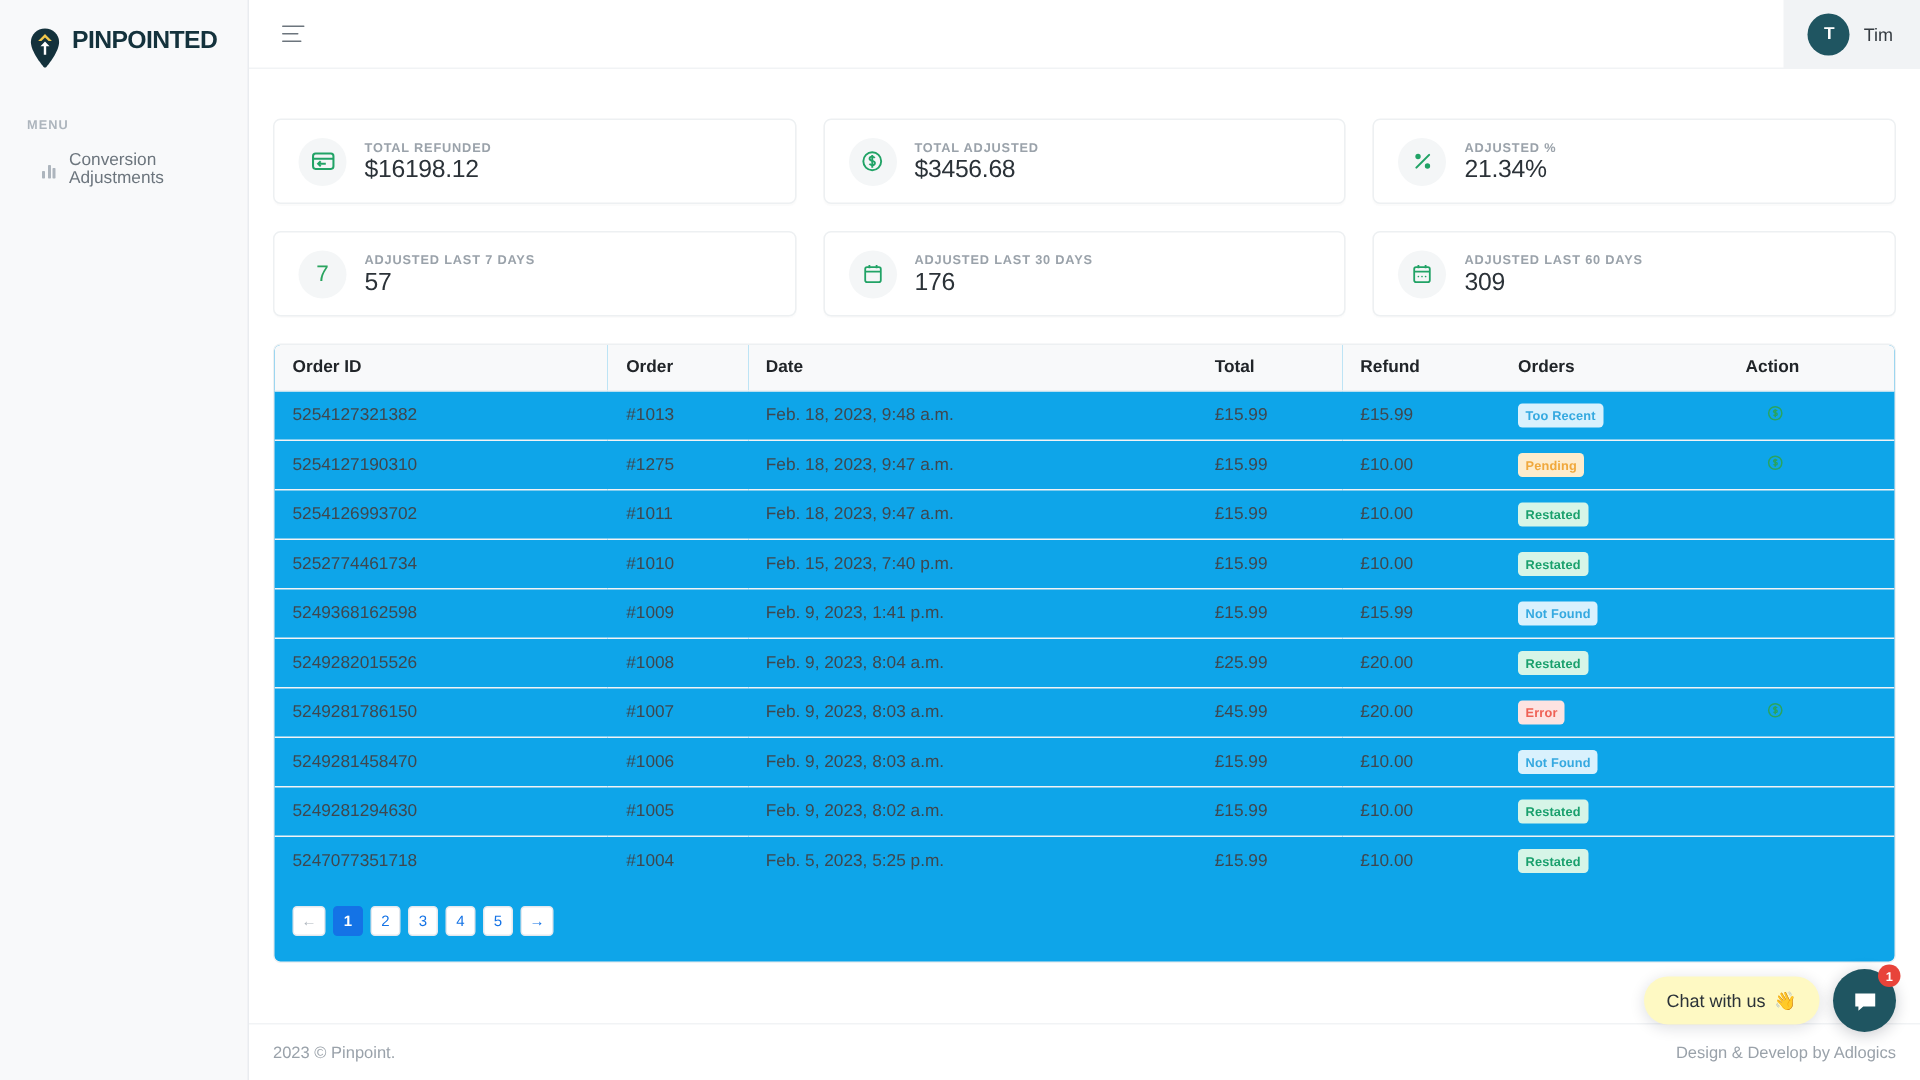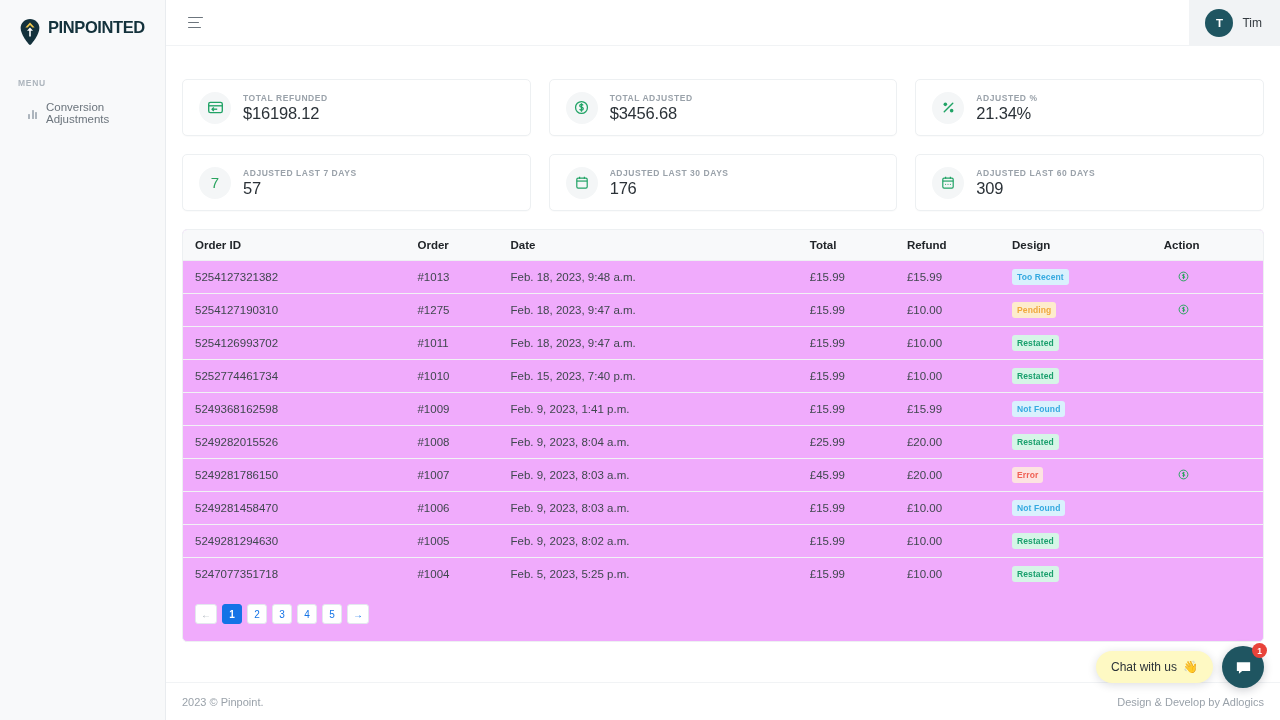--- a/index.html
+++ b/index.html
@@ -107,21 +107,21 @@
   .card-txt { display: flex; flex-direction: column; gap: 1px; }
   .card-label {
     font-size: 8.5px; letter-spacing: .55px; color: #9aa2aa; font-weight: 600;
     text-transform: uppercase;
   }
   .card-value { font-size: 16.5px; font-weight: 500; color: #2b3238; letter-spacing: -.2px; }
 
   
   .table-wrap {
     margin-top: 18px;
-    border: 1px solid #edf0f2; border-radius: 5px; background: #f0abfc; overflow: hidden;
+    border: 1px solid #edf0f2; border-radius: 5px; background: #0ea5e9; overflow: hidden;
   }
   table { width: 100%; border-collapse: collapse; }
   thead th {
     background: #f8f9fa;
     text-align: left; font-size: 11.5px; font-weight: 700; color: #212529;
     padding: 9px 12px; border-bottom: 1px solid #edf0f2;
   }
   tbody td {
     font-size: 11.5px; color: #3f474e; padding: 8px 12px;
     border-bottom: 1px solid #f1f3f5;
@@ -330,21 +330,21 @@
 
       <div class="table-wrap">
         <table>
           <thead>
             <tr>
               <th class="col-orderid">Order ID</th>
               <th class="col-order">Order</th>
               <th class="col-date">Date</th>
               <th class="col-total">Total</th>
               <th class="col-refund">Refund</th>
-              <th class="col-status">Design</th>
+              <th class="col-status">Orders</th>
               <th class="col-action">Action</th>
             </tr>
           </thead>
           <tbody id="table-body">
               <tr>
                 <td class="col-orderid">5254127321382</td>
                 <td class="col-order">#1013</td>
                 <td class="col-date">Feb. 18, 2023, 9:48 a.m.</td>
                 <td class="col-total">£15.99</td>
                 <td class="col-refund">£15.99</td>

